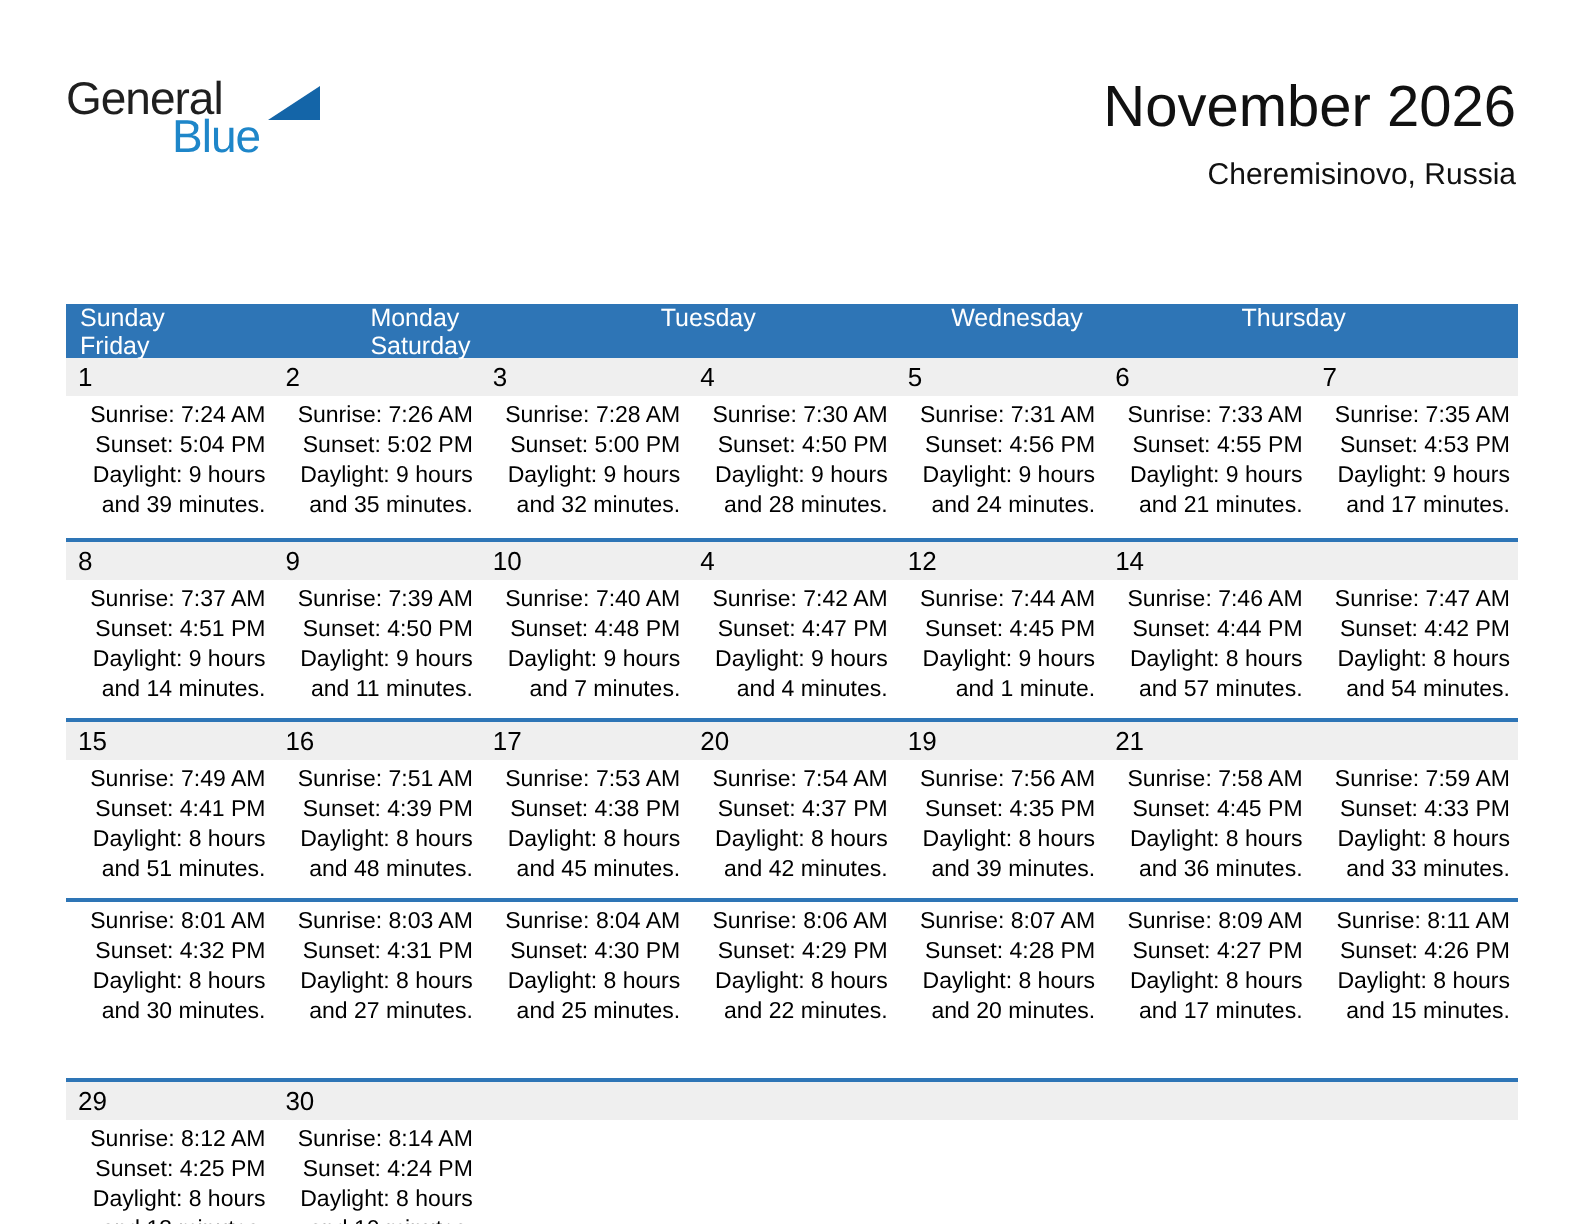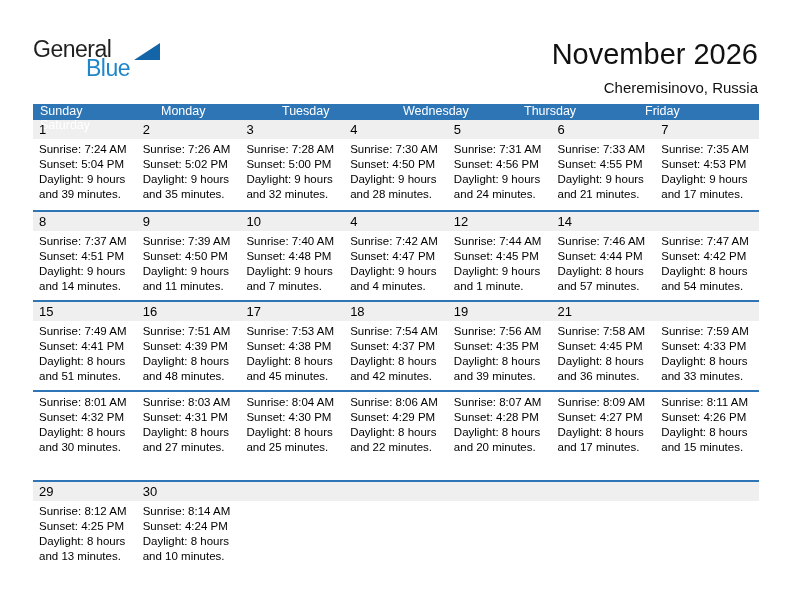--- a/index.html
+++ b/index.html
@@ -24,29 +24,29 @@
     border-bottom:17px solid var(--logo-triangle);margin-left:-5px;margin-bottom:1px;}
   .logo-blue{font-size:23px;letter-spacing:-0.5px;color:var(--logo-blue);line-height:1;
     margin-left:53px;margin-top:-4px;}
 
   
   .page-title{position:absolute;top:38px;right:34px;font-size:29px;color:#111;white-space:nowrap;text-align:center;}
   .page-subtitle{position:absolute;top:79px;right:34px;font-size:15px;color:#111;white-space:nowrap;}
 
   
   .calendar{position:absolute;left:33px;top:104px;width:726px;}
-  .weekday-header{display:grid;grid-template-columns:repeat(6,1fr);
-    background:var(--blue);height:16px;align-items:center;}
+  .weekday-header{display:grid;grid-template-columns:repeat(5,1fr);
+    background:var(--blue);height:27px;align-items:center;margin-top:48px;}
   .weekday-header span{color:#ffffff;font-size:12.5px;padding-left:7px;}
 
   .week-row{height:90px;border-top:2px solid var(--blue);}
   .week-row:first-of-type{border-top:none;}
   .band{display:grid;grid-template-columns:repeat(7,1fr);background:var(--band);height:19px;}
   .day-number{font-size:13px;line-height:19px;padding-left:6px;color:#000;}
-  .content{display:grid;grid-template-columns:repeat(7,1fr);}
+  .content{display:grid;grid-template-columns:repeat(7,1fr);text-align:right;}
   .cell{padding:3px 4px 0 6px;font-size:11.5px;line-height:15px;color:#000;}
 </style>
 </head>
 <body>
 
 <div class="logo">
   <div class="logo-line1">
     <span class="logo-general">General</span>
     <span class="logo-triangle"></span>
   </div>
@@ -174,21 +174,21 @@
             <div class="">Daylight: 8 hours</div>
             <div class="">and 54 minutes.</div>
           </div>
         </div>
       </div>
       <div class="week-row">
         <div class="band">
           <div class="day-number">15</div>
           <div class="day-number">16</div>
           <div class="day-number">17</div>
-          <div class="day-number">18</div>
+          <div class="day-number">20</div>
           <div class="day-number">19</div>
           <div class="day-number">21</div>
         </div>
         <div class="content">
           <div class="cell">
             <div class="">Sunrise: 7:49 AM</div>
             <div class="">Sunset: 4:41 PM</div>
             <div class="">Daylight: 8 hours</div>
             <div class="">and 51 minutes.</div>
           </div>

